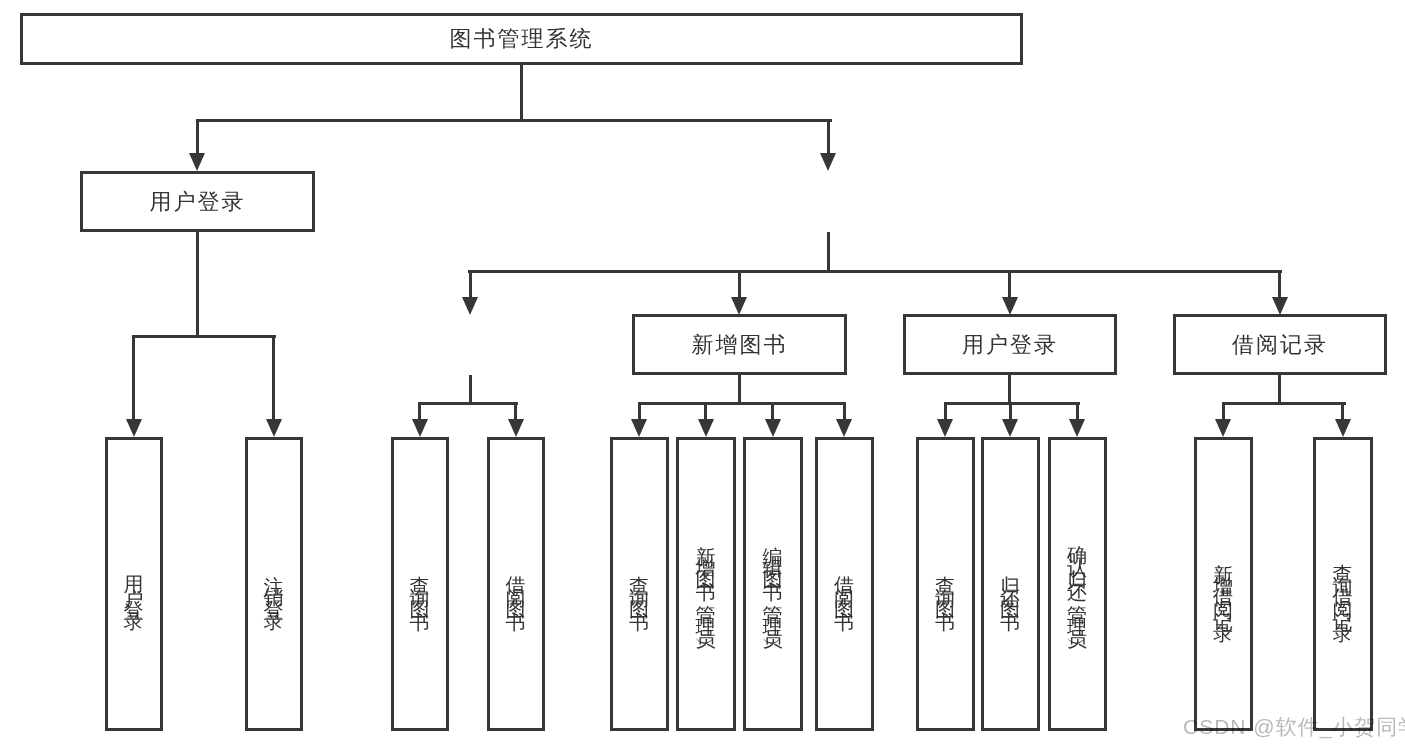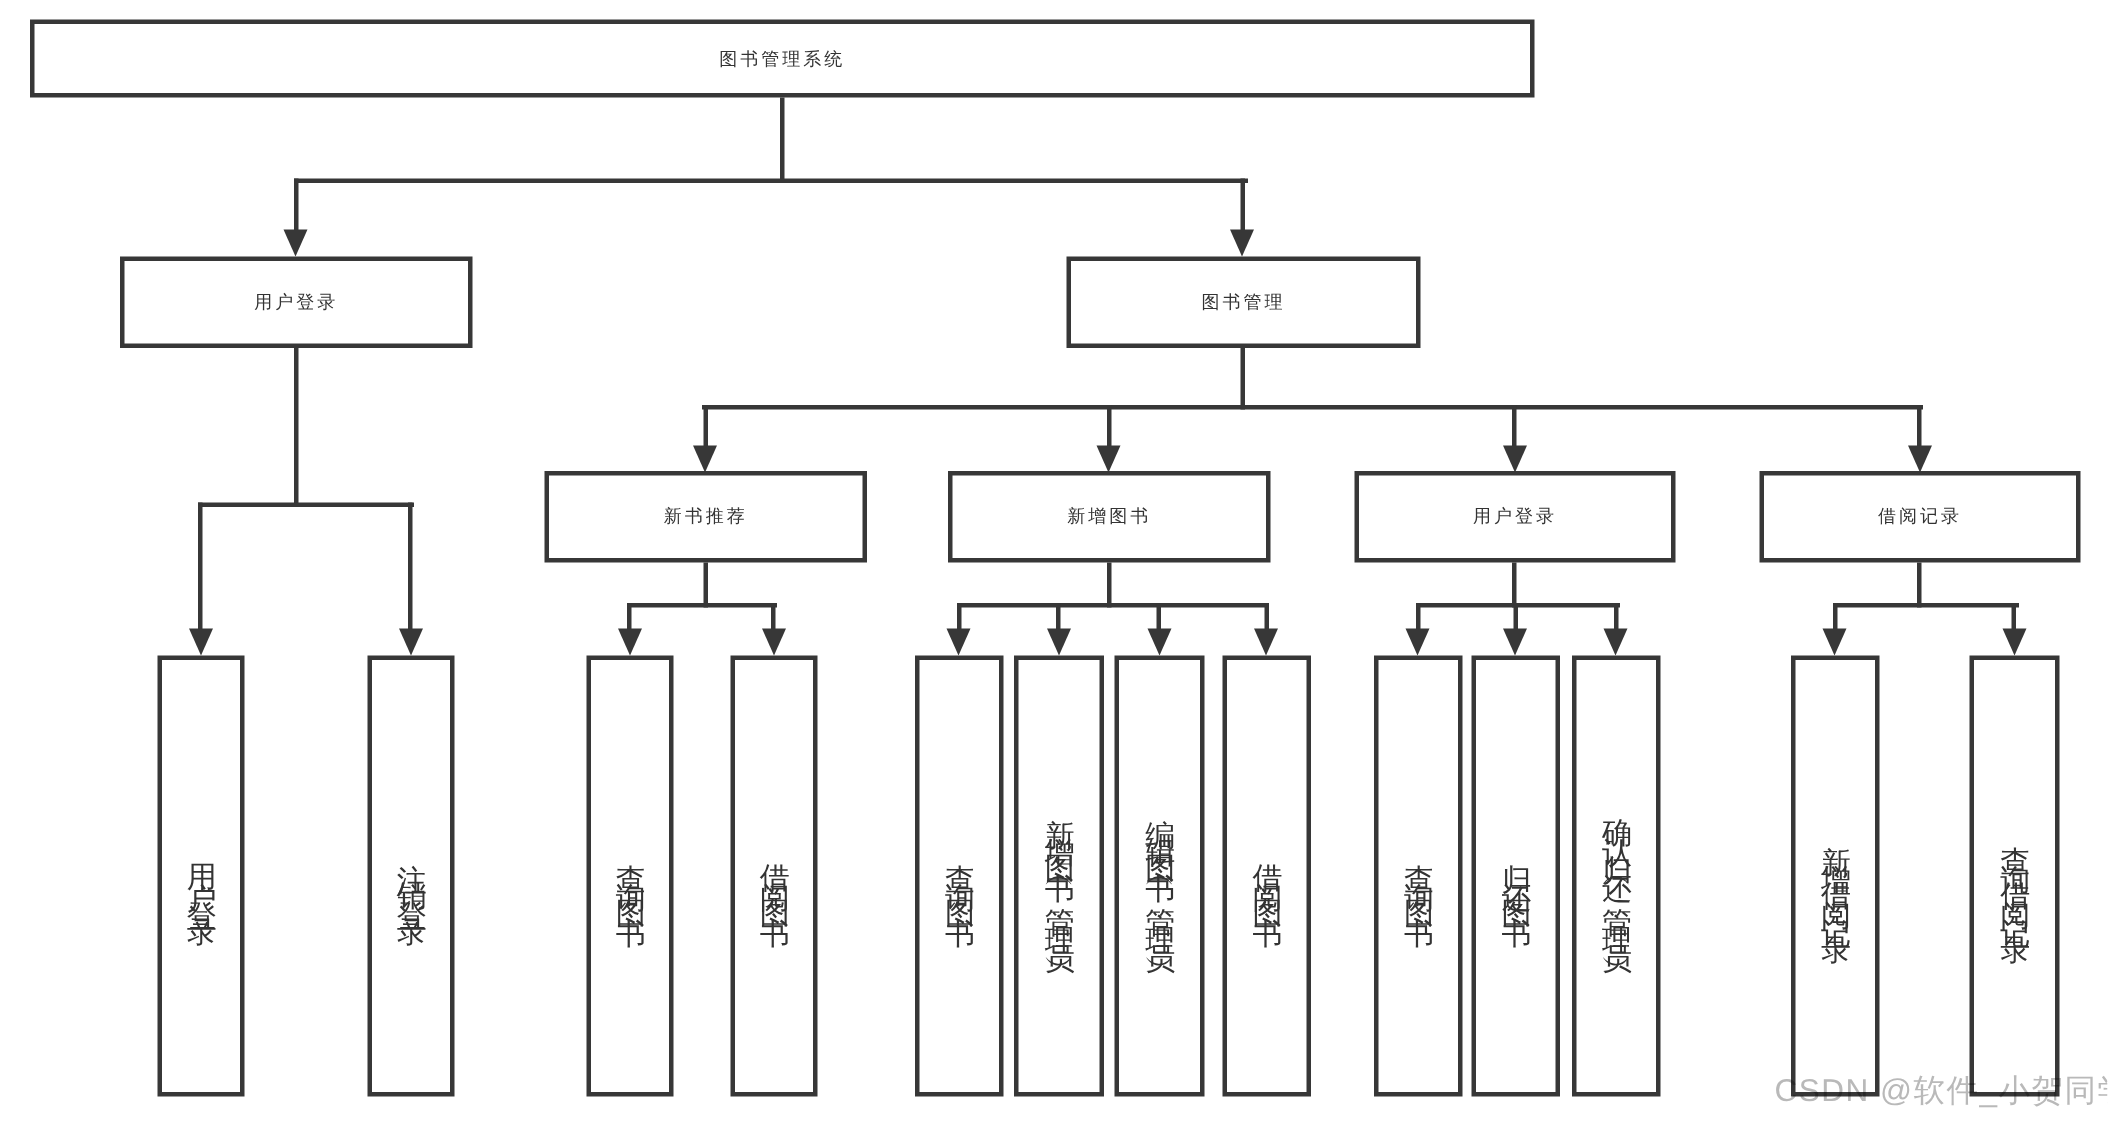--- a/index.html
+++ b/index.html
@@ -5,21 +5,21 @@
   html,body { margin:0; padding:0; background:#ffffff; }
   .canvas {
     position:relative; width:1405px; height:747px; background:#ffffff;
     font-family:"Liberation Sans","DejaVu Sans",sans-serif; overflow:hidden;
   }
   .node {
     position:absolute; box-sizing:border-box; background:#ffffff;
     border:3px solid #373737; color:#333333;
     display:flex; align-items:center; justify-content:center;
   }
-  .node.h-box { font-size:12px; letter-spacing:2px; }
+  .node.h-box { font-size:22px; letter-spacing:2px; }
   .node.v-box span {
     writing-mode:vertical-rl; text-orientation:mixed;
     font-size:20px; letter-spacing:12px; line-height:1;
   }
   .line { position:absolute; background:#373737; }
   .arrow {
     position:absolute; width:0; height:0;
     border-left:8px solid transparent; border-right:8px solid transparent;
     border-top:18px solid #373737;
   }
@@ -34,27 +34,21 @@
 
 <div class="canvas">
 
   <div class="node h-box" style="left:20px;top:13px;width:1003px;height:52px">
     <span>图书管理系统</span>
   </div>
 
   <div class="node h-box" style="left:80px;top:171px;width:235px;height:61px">
     <span>用户登录</span>
   </div>
-  <div class="node h-box" style="left:711px;top:171px;width:236px;height:61px">
-    <span>图书管理</span>
-  </div>
 
-  <div class="node h-box" style="left:363px;top:314px;width:215px;height:61px">
-    <span>新书推荐</span>
-  </div>
   <div class="node h-box" style="left:632px;top:314px;width:215px;height:61px">
     <span>新增图书</span>
   </div>
   <div class="node h-box" style="left:903px;top:314px;width:214px;height:61px">
     <span>用户登录</span>
   </div>
   <div class="node h-box" style="left:1173px;top:314px;width:214px;height:61px">
     <span>借阅记录</span>
   </div>
 

